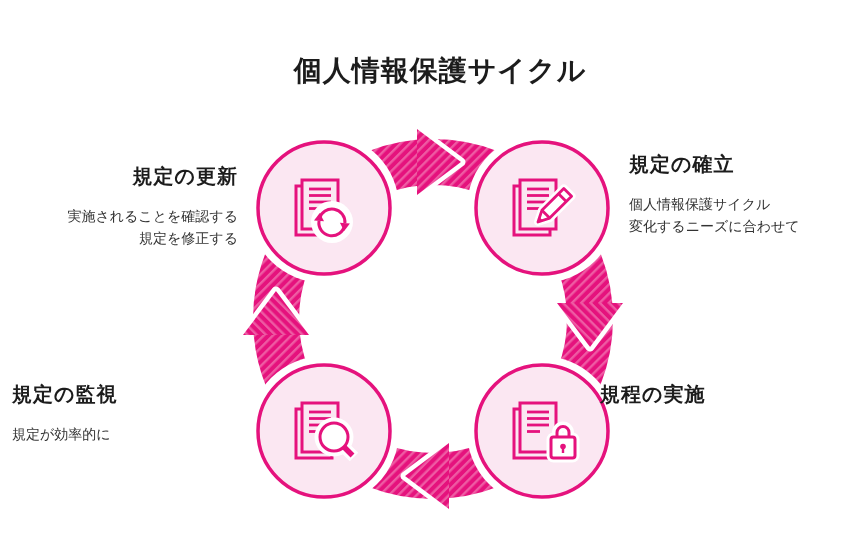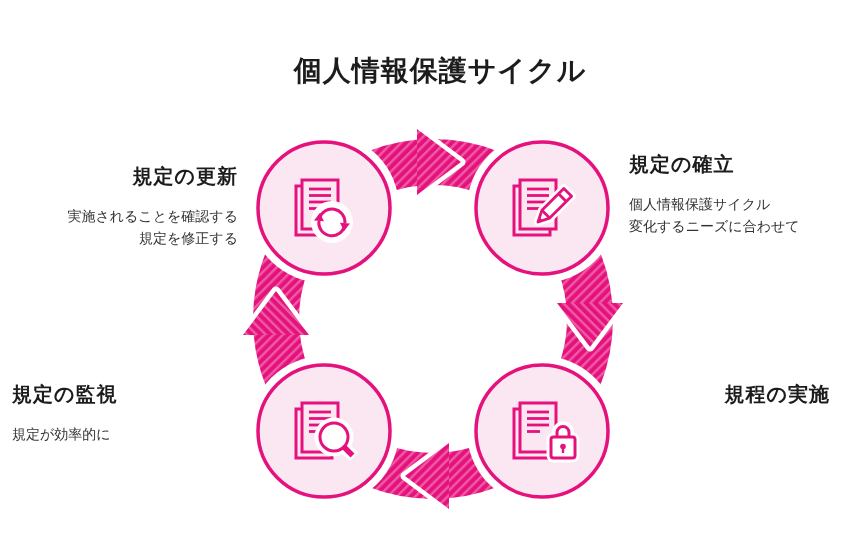--- a/index.html
+++ b/index.html
@@ -13,21 +13,21 @@
     text-align:center;font-size:28px;font-weight:700;color:#1c1c1c;
     letter-spacing:1px;margin:8px;
   }
   .diagram-svg{position:absolute;left:0;top:0;}
   .step-text{position:absolute;width:230px;}
   .step-text .label{font-size:20px;font-weight:700;color:#1c1c1c;margin:0 0 15px 0;letter-spacing:1px;}
   .step-text .desc{font-size:14px;color:#333333;line-height:22px;}
   .pos-tl{top:163px;right:626px;text-align:right;}
   .pos-tr{top:151px;left:629px;text-align:left;}
   .pos-bl{top:381px;right:622px;text-align:left;}
-  .pos-br{top:381px;left:600px;text-align:right;}
+  .pos-br{top:381px;left:600px;text-align:left;}
 </style>
 </head>
 <body>
 
 <h1 class="title">個人情報保護サイクル</h1>
 
 <svg class="diagram-svg" width="864" height="560" viewBox="0 0 864 560">
   <defs>
     <pattern id="stripes" width="6.5" height="6.5" patternUnits="userSpaceOnUse" patternTransform="rotate(-45)">
       <rect width="6.5" height="6.5" fill="#e5127d"></rect>

